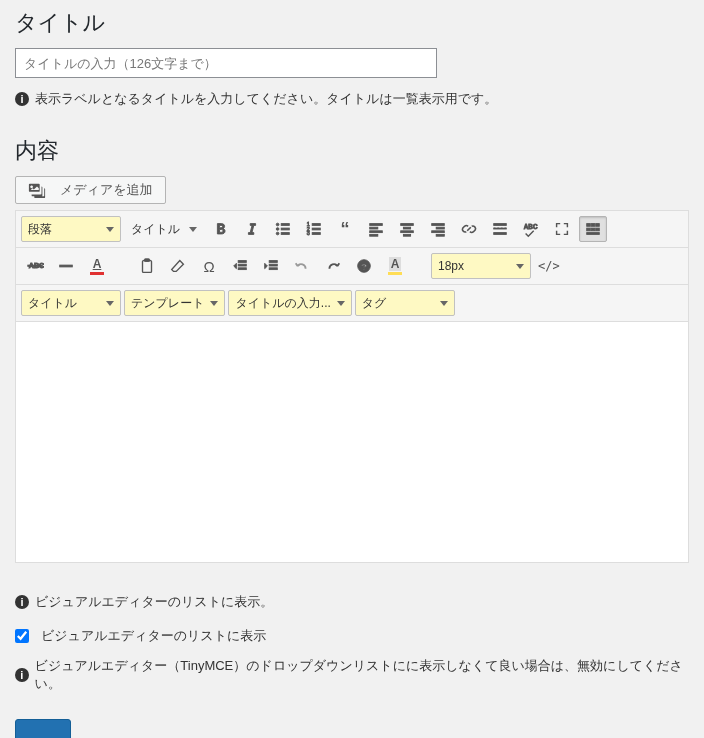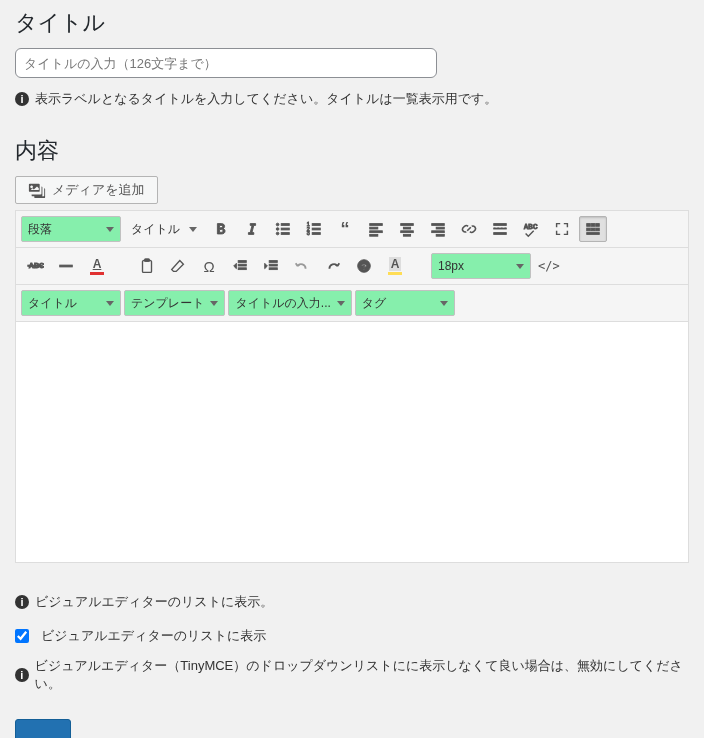--- a/index.html
+++ b/index.html
@@ -14,21 +14,21 @@
     font-size: 22px;
     font-weight: normal;
     color: #23282d;
     margin: 8px 0 10px 0;
   }
   .text-input {
     width: 422px;
     height: 30px;
     padding: 4px 8px;
     border: 1px solid #8c8f94;
-    border-radius: 6px;
+    border-radius: 0;
     background: #fff;
     font-size: 13px;
     color: #2c3338;
     box-shadow: 0 0 0 transparent;
   }
   .text-input::placeholder { color: #777; }
   .help-line {
     margin-top: 12px;
     font-size: 13px;
     color: #333;
@@ -38,21 +38,21 @@
   }
   .info-icon {
     width: 14px; height: 14px; display:inline-flex; align-items:center; justify-content:center;
     font-weight: bold; font-size: 11px;
     border-radius: 50%; background: #333; color: #fff;
     font-style: normal;
   }
   .media-button {
     display: inline-flex;
     align-items: center;
-    gap: 6px;
+    gap: 14px;
     background: #f6f7f7;
     border: 1px solid #b4b4b4;
     color: #555;
     padding: 4px 12px;
     font-size: 13px;
     border-radius: 2px;
     cursor: pointer;
   }
   .media-button svg { width: 18px; height: 18px; fill: #555; }
 
@@ -69,21 +69,21 @@
     flex-wrap: wrap;
     align-items: center;
     gap: 3px;
   }
   .toolbar.row2 { border-bottom: 1px solid #ddd;}
   .toolbar.row3 { }
   .dropdown {
     display: inline-flex;
     align-items: center;
     justify-content: space-between;
-    background: #86efac;
+    background: #fef9c3;
     border: 1px solid #c1c1c1;
     height: 26px;
     padding: 0 6px;
     font-size: 12px;
     color: #333;
     min-width: 100px;
     cursor: pointer;
     border-radius: 2px;
   }
   .dropdown .caret {

